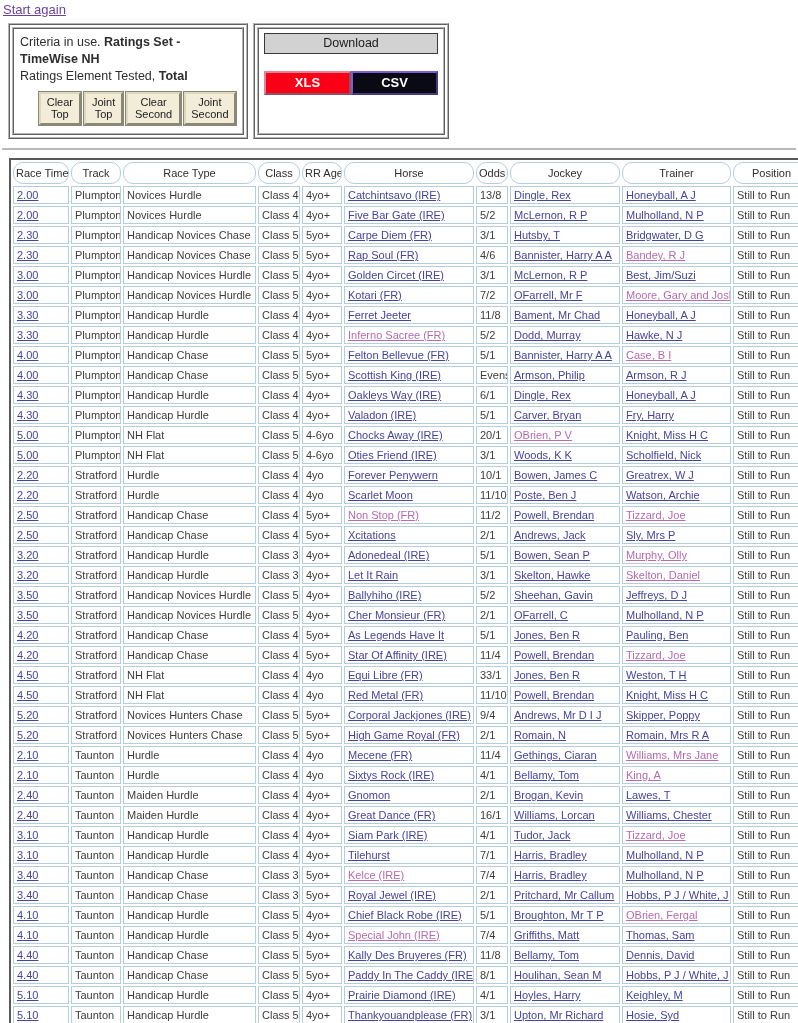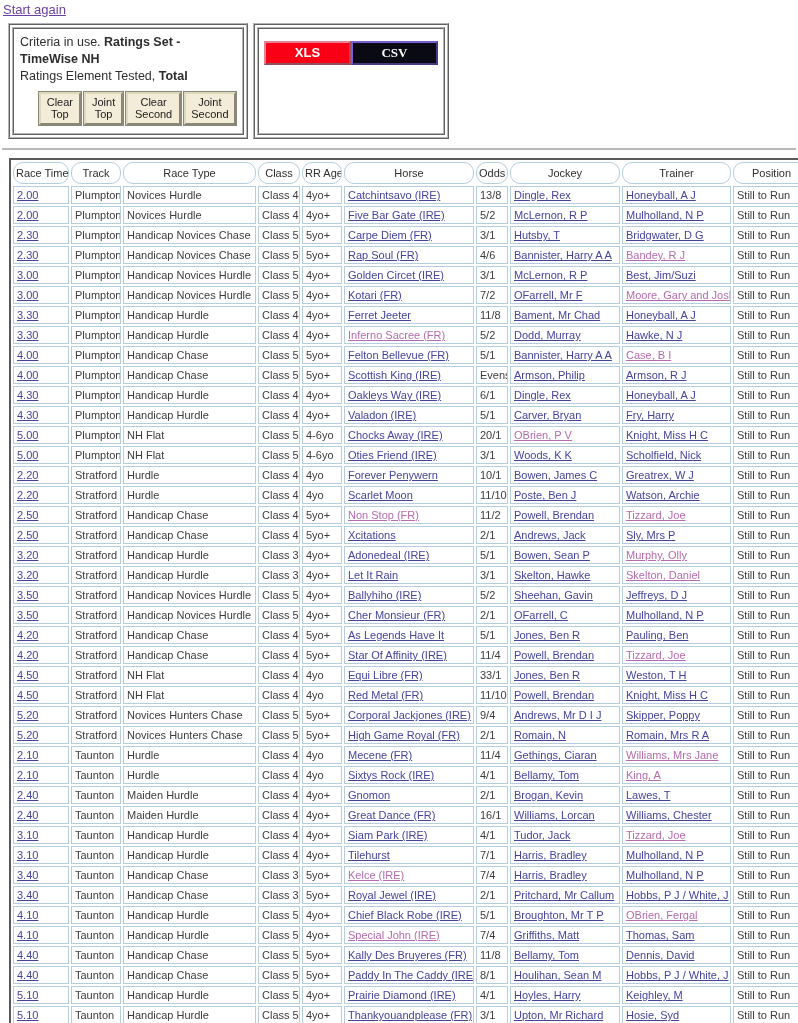--- a/index.html
+++ b/index.html
@@ -51,34 +51,34 @@
   .download-outer { width:196px; height:116px; }
   .download-inner { padding:4px 5px; }
   .download-header {
     background:#d2d2d2;
     border:1px solid #3a3a3a;
     text-align:center;
     font-size:12.5px;
     color:#1a1a1a;
     padding:2px 0 3px;
   }
-  .dl-btn-row { display:flex; margin-top:8px; }
+  .dl-btn-row { display:flex; margin-top:17px; }
   .dl-btn {
     flex:1;
     font-family:"Liberation Sans", sans-serif;
     font-size:13px;
     font-weight:600;
     color:#ffffff;
     text-align:center;
     padding:2px 0 3px;
     cursor:pointer;
     line-height:15px;
   }
   .dl-xls { background:#fa0016; border:2px outset #e58298; }
-  .dl-csv { background:#0a0a14; border:2px outset #7a5fd4;font-family:Liberation Serif, serif; }
+  .dl-csv { background:#0a0a14; border:2px outset #7a5fd4; }
 
   hr.divider {
     border:none;
     border-top:2px solid #b9b9b9;
     margin:9px 0 8px 0;
   }
 
   
   table.races {
     border-collapse:separate;
@@ -129,20 +129,21 @@
         <button class="small-btn">Clear Top</button>
         <button class="small-btn">Joint Top</button>
         <button class="small-btn">Clear Second</button>
         <button class="small-btn">Joint Second</button>
       </div>
     </div>
   </div>
 
   <div class="panel download-outer">
     <div class="panel-inner download-inner">
+      <div class="download-header">Download</div>
       <div class="dl-btn-row">
         <div class="dl-btn dl-xls">XLS</div>
         <div class="dl-btn dl-csv">CSV</div>
       </div>
     </div>
   </div>
 
 </div>
 
 <hr class="divider">

